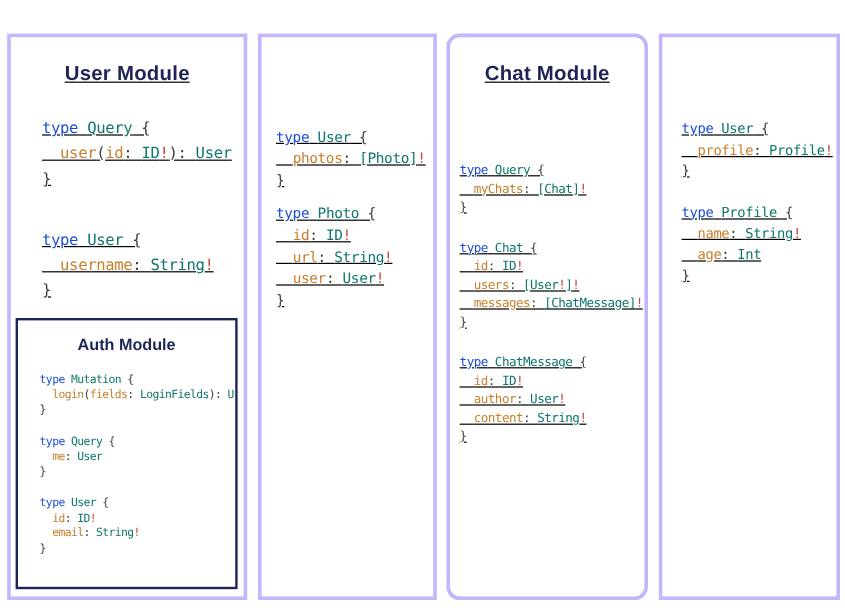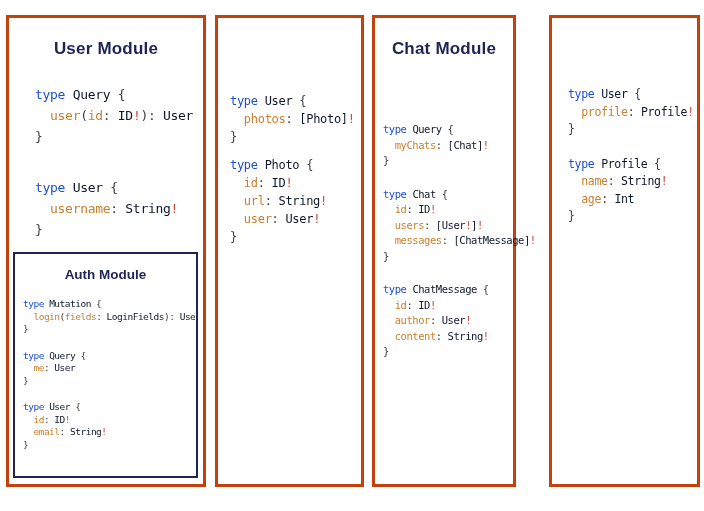--- a/index.html
+++ b/index.html
@@ -1,53 +1,53 @@
 <!DOCTYPE html>
 <html><head>
 <meta charset="utf-8">
 <style>
   html,body { margin:0; padding:0; background:#ffffff; }
   .canvas {
     position:relative; width:704px; height:511px; background:#ffffff;
     overflow:hidden; font-family:"Liberation Sans", sans-serif;
   }
   .panel {
-    position:absolute; top:15px; height:472px; box-sizing:border-box;
-    border:3px solid #c2410c; background:#ffffff;
+    position:absolute; top:28px; height:472px; box-sizing:border-box;
+    border:3px solid #c4b5fd; background:#ffffff;text-decoration:underline;
   }
   #p-user    { left:6px;   width:200px; }
   #p-gallery { left:215px; width:149px; }
-  #p-chat    { left:372px; width:144px; }
+  #p-chat    { left:372px; width:168px;border-radius:11px; }
   #p-profile { left:549px; width:151px; }
 
   .module-title {
     margin:20px 2px 0; text-align:center; font-size:17px; font-weight:bold;
     color:#1e2456; letter-spacing:0.2px; line-height:21px;
   }
 
   .code {
     font-family:"DejaVu Sans Mono", monospace; white-space:pre;
     color:#3d3d3d; text-align:left;
   }
   .cline { white-space:pre; }
   .tk-k { color:#1d4ed8; }  
-  .tk-t { color:#0f172a; }  
+  .tk-t { color:#0f766e; }  
   .tk-f { color:#c8802e; }  
   .tk-b { color:#c94a3a; }  
   .tk-p { color:#3d3d3d; }  
 
   #p-user .code.main { margin-top:25px; padding-left:26px; font-size:13px; line-height:21px; letter-spacing:-0.3px; }
   #p-user .code.main .cblock + .cblock { margin-top:30px; }
 
   .auth-box {
     position:absolute; left:4px; right:5px; top:234px; bottom:6px;
     border:2px solid #1e2456; background:#ffffff; overflow:hidden;
   }
   .auth-title { margin:12px 0 0; text-align:center; font-size:13.5px; font-weight:bold; color:#1e2456; line-height:17px; }
-  .auth-box .code { margin-top:15px; padding-left:8px; font-size:9.5px; line-height:12.5px; letter-spacing:-0.5px; }
+  .auth-box .code { margin-top:15px; padding-left:18px; font-size:9.5px; line-height:12.5px; letter-spacing:-0.5px; }
   .auth-box .cblock + .cblock { margin-top:14px; }
 
   #p-gallery .code { margin-top:74px; padding-left:12px; font-size:12px; line-height:18px; letter-spacing:-0.3px; }
   #p-gallery .cblock + .cblock { margin-top:10px; }
 
   #p-chat .code { margin-top:63px; padding-left:8px; font-size:10.5px; line-height:15.5px; letter-spacing:-0.45px; }
   #p-chat .cblock + .cblock { margin-top:18px; }
 
   #p-profile .code { margin-top:68px; padding-left:16px; font-size:11.5px; line-height:17.5px; letter-spacing:-0.3px; }
   #p-profile .cblock + .cblock { margin-top:17px; }

